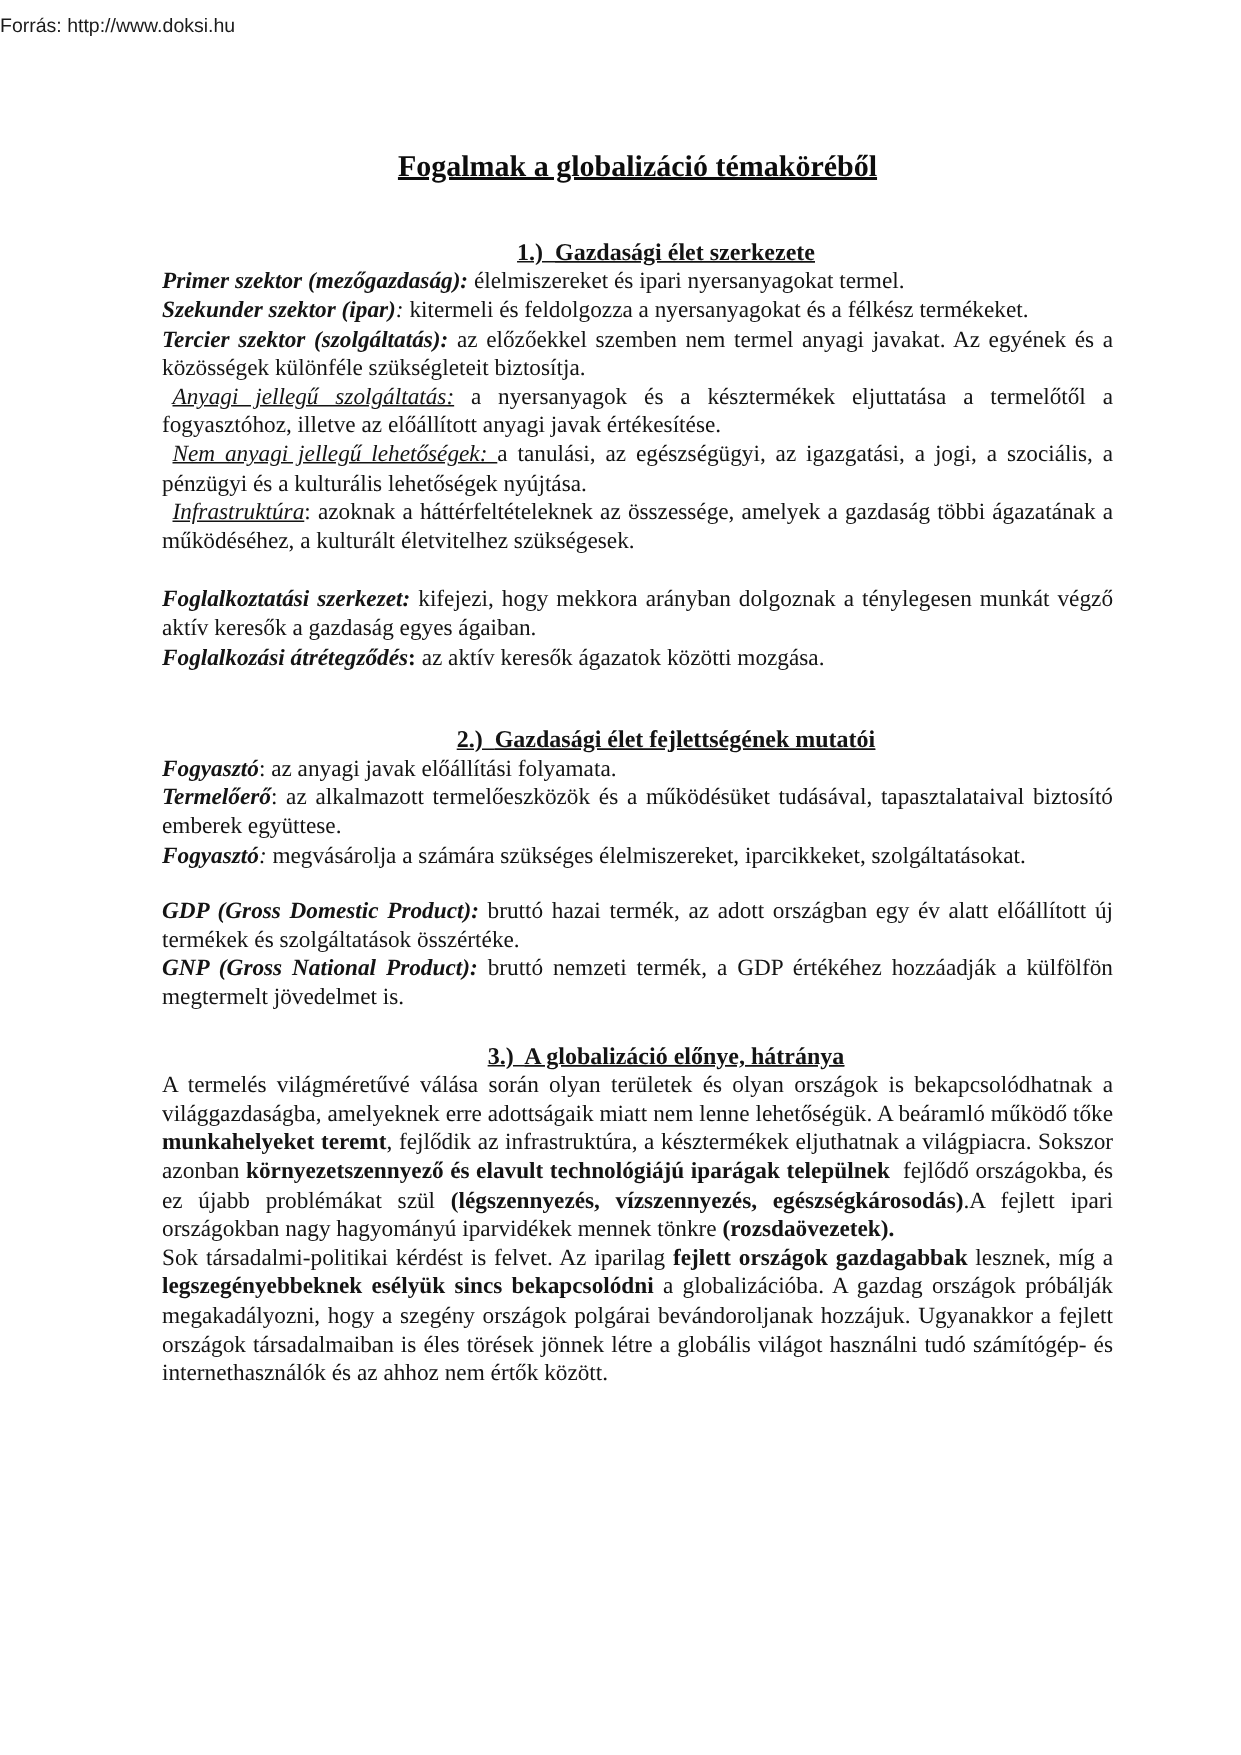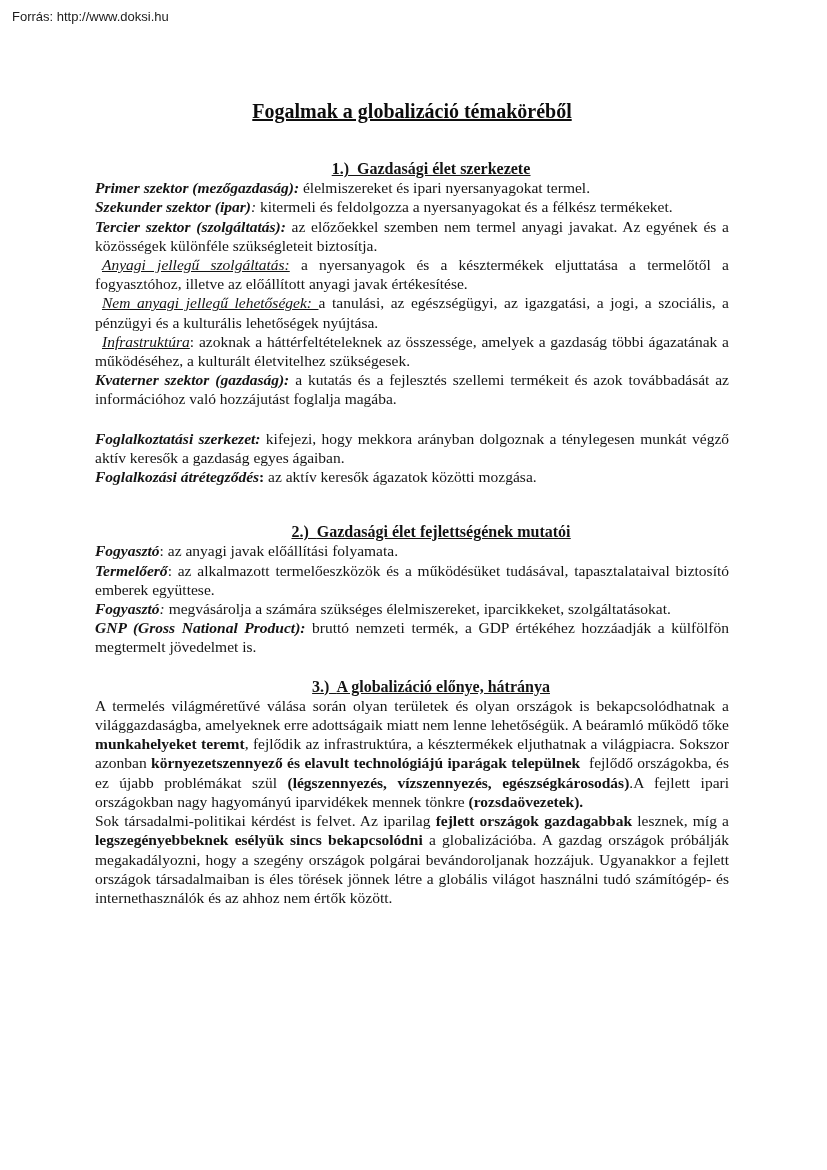--- a/index.html
+++ b/index.html
@@ -11,28 +11,28 @@
     position: relative;
     width: 827px;
     height: 1170px;
     font-family: "Liberation Serif", serif;
     color: #141414;
     overflow: hidden;
   }
   .source-line {
     position: absolute;
     top: 9px;
-    left: 12px;
+    left: 0;
     font-family: "Liberation Sans", sans-serif;
     font-size: 13px;
     color: #1b1b1b;
   }
   .content {
     position: absolute;
-    left: 95px;
+    left: 108px;
     top: 100px;
     width: 634px;
   }
   .doc-title {
     margin: 0 0 36px 0;
     text-align: center;
     font-size: 20px;
     font-weight: bold;
     text-decoration: underline;
     color: #0d0d0d;
@@ -64,25 +64,25 @@
 <div class="content">
   <h1 class="doc-title">Fogalmak a globalizáció témaköréből</h1>
   <div>
       <p class="block heading"><span class="b">1.)&nbsp; </span><span class="b u">Gazdasági élet szerkezete</span></p>
       <p class="block para"><span class="b i">Primer szektor (mezőgazdaság):</span><span> élelmiszereket és ipari nyersanyagokat termel.</span></p>
       <p class="block para"><span class="b i">Szekunder szektor (ipar)</span><span class="i">:</span><span> kitermeli és feldolgozza a nyersanyagokat és a félkész termékeket.</span></p>
       <p class="block para"><span class="b i">Tercier szektor (szolgáltatás):</span><span> az előzőekkel szemben nem termel anyagi javakat. Az egyének és a közösségek különféle szükségleteit biztosítja.</span></p>
       <p class="block para-indent"><span class="i u">Anyagi jellegű szolgáltatás:</span><span> a nyersanyagok és a késztermékek eljuttatása a termelőtől a fogyasztóhoz, illetve az előállított anyagi javak értékesítése.</span></p>
       <p class="block para-indent"><span class="i u">Nem anyagi jellegű lehetőségek: </span><span>a tanulási, az egészségügyi, az igazgatási, a jogi, a szociális, a pénzügyi és a kulturális lehetőségek nyújtása.</span></p>
       <p class="block para-indent"><span class="i u">Infrastruktúra</span><span>: azoknak a háttérfeltételeknek az összessége, amelyek a gazdaság többi ágazatának a működéséhez, a kulturált életvitelhez szükségesek.</span></p>
-      <p class="block para"><span class="b i">Kvaterner szektor (gazdaság):</span><span> a kutatás és a fejlesztés szellemi termékeit és azok továbbadását az információhoz való hozzájutást foglalja magába.</span></p>
       <p class="block para" style="margin-top: 20px;"><span class="b i">Foglalkoztatási szerkezet:</span><span> kifejezi, hogy mekkora arányban dolgoznak a ténylegesen munkát végző aktív keresők a gazdaság egyes ágaiban.</span></p>
       <p class="block para"><span class="b i">Foglalkozási átrétegződés</span><span class="b">:</span><span> az aktív keresők ágazatok közötti mozgása.</span></p>
       <p class="block heading" style="margin-top: 36px;"><span class="b">2.)&nbsp; </span><span class="b u">Gazdasági élet fejlettségének mutatói</span></p>
       <p class="block para"><span class="b i">Fogyasztó</span><span>: az anyagi javak előállítási folyamata.</span></p>
       <p class="block para"><span class="b i">Termelőerő</span><span>: az alkalmazott termelőeszközök és a működésüket tudásával, tapasztalataival biztosító emberek együttese.</span></p>
       <p class="block para"><span class="b i">Fogyasztó</span><span class="i">: </span><span>megvásárolja a számára szükséges élelmiszereket, iparcikkeket, szolgáltatásokat.</span></p>
+      <p class="block para" style="margin-top: 18px;"><span class="b i">GDP (Gross Domestic Product):</span><span> bruttó hazai termék, az adott országban egy év alatt előállított új termékek és szolgáltatások összértéke.</span></p>
       <p class="block para"><span class="b i">GNP (Gross National Product):</span><span> bruttó nemzeti termék, a GDP értékéhez hozzáadják a külfölfön megtermelt jövedelmet is.</span></p>
       <p class="block heading" style="margin-top: 20px;"><span class="b">3.)&nbsp; </span><span class="b u">A globalizáció előnye, hátránya</span></p>
       <p class="block para"><span>A termelés világméretűvé válása során olyan területek és olyan országok is bekapcsolódhatnak a világgazdaságba, amelyeknek erre adottságaik miatt nem lenne lehetőségük. A beáramló működő tőke </span><span class="b">munkahelyeket teremt</span><span>, fejlődik az infrastruktúra, a késztermékek eljuthatnak a világpiacra. Sokszor azonban </span><span class="b">környezetszennyező és elavult technológiájú iparágak települnek</span><span>&nbsp; fejlődő országokba, és ez újabb problémákat szül </span><span class="b">(légszennyezés, vízszennyezés, egészségkárosodás)</span><span>.A fejlett ipari országokban nagy hagyományú iparvidékek mennek tönkre </span><span class="b">(rozsdaövezetek).</span></p>
       <p class="block para"><span>Sok társadalmi-politikai kérdést is felvet. Az iparilag </span><span class="b">fejlett országok gazdagabbak</span><span> lesznek, míg a </span><span class="b">legszegényebbeknek esélyük sincs bekapcsolódni</span><span> a globalizációba. A gazdag országok próbálják megakadályozni, hogy a szegény országok polgárai bevándoroljanak hozzájuk. Ugyanakkor a fejlett országok társadalmaiban is éles törések jönnek létre a globális világot használni tudó számítógép- és internethasználók és az ahhoz nem értők között.</span></p>
     </div>
 </div>
 
 </body></html>

